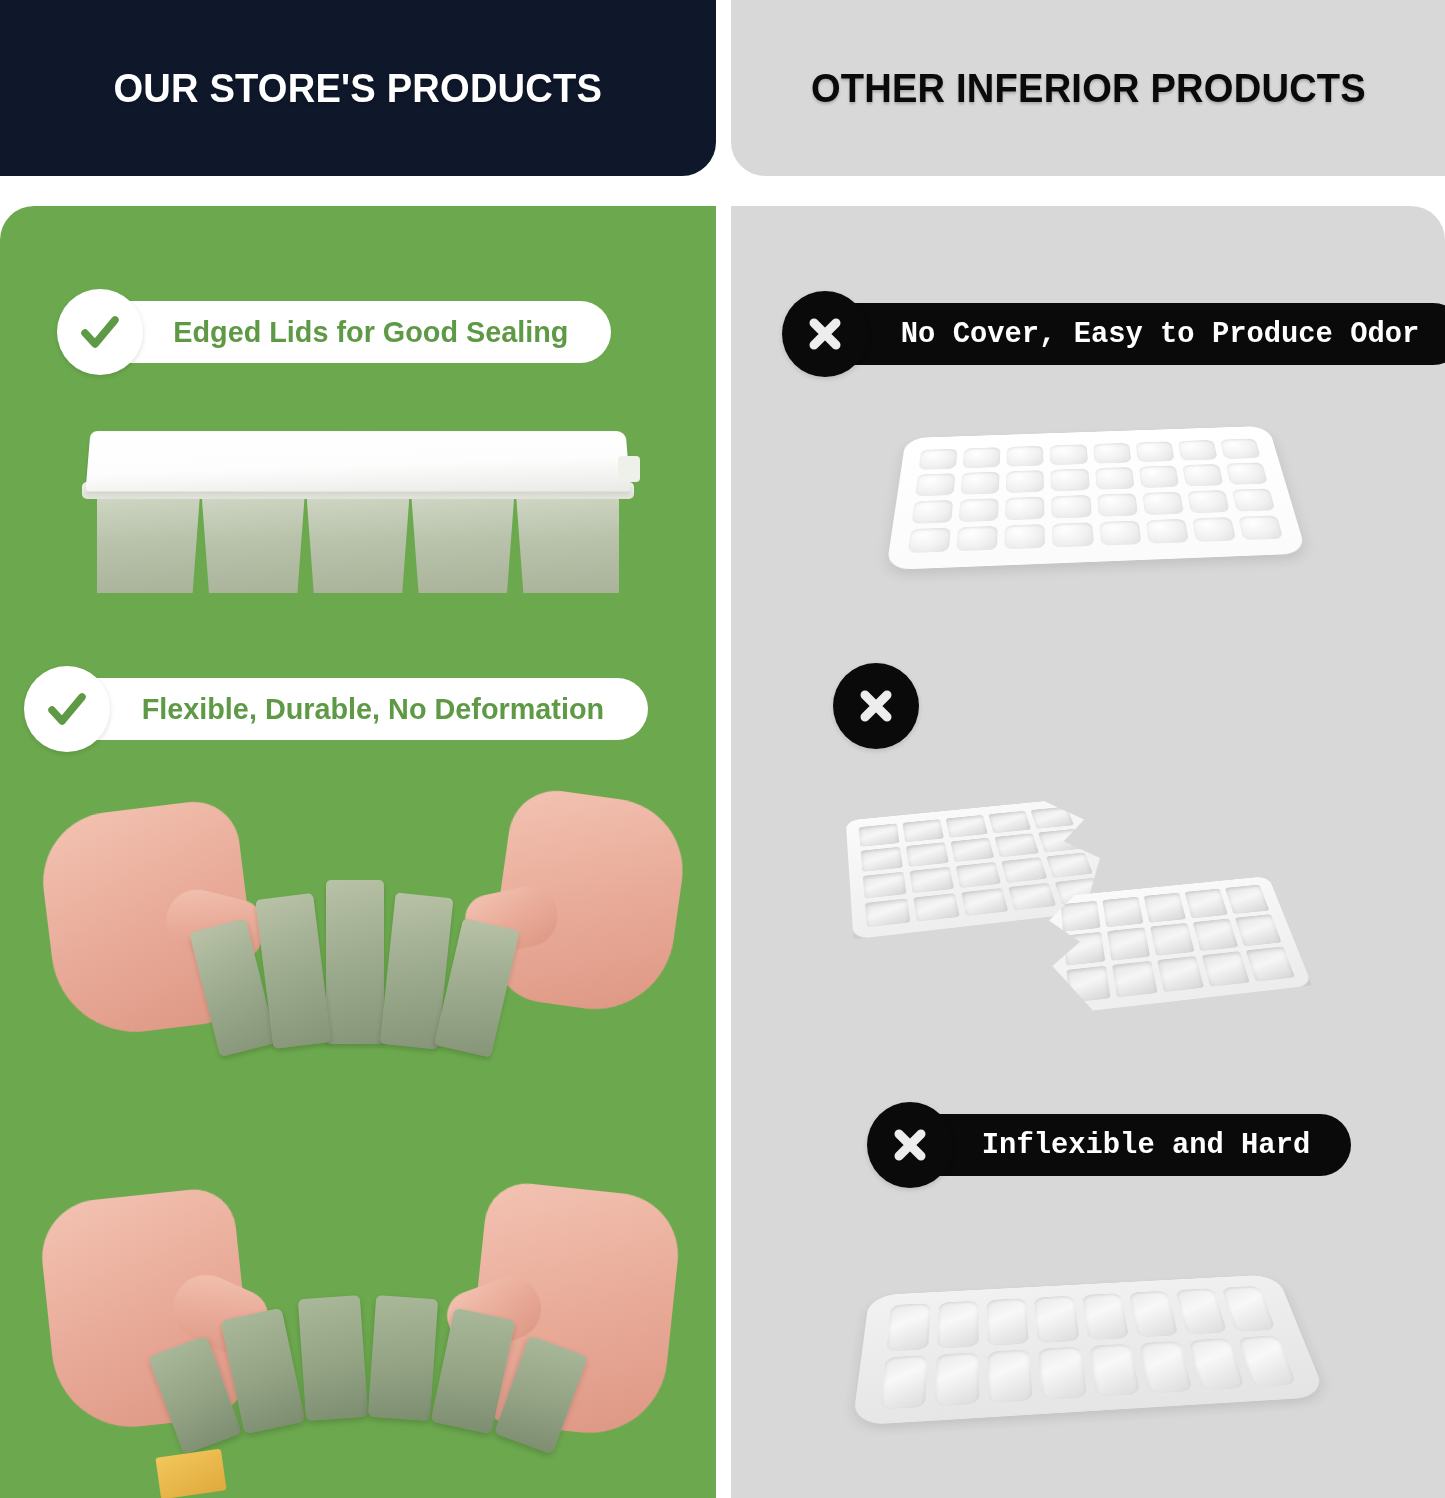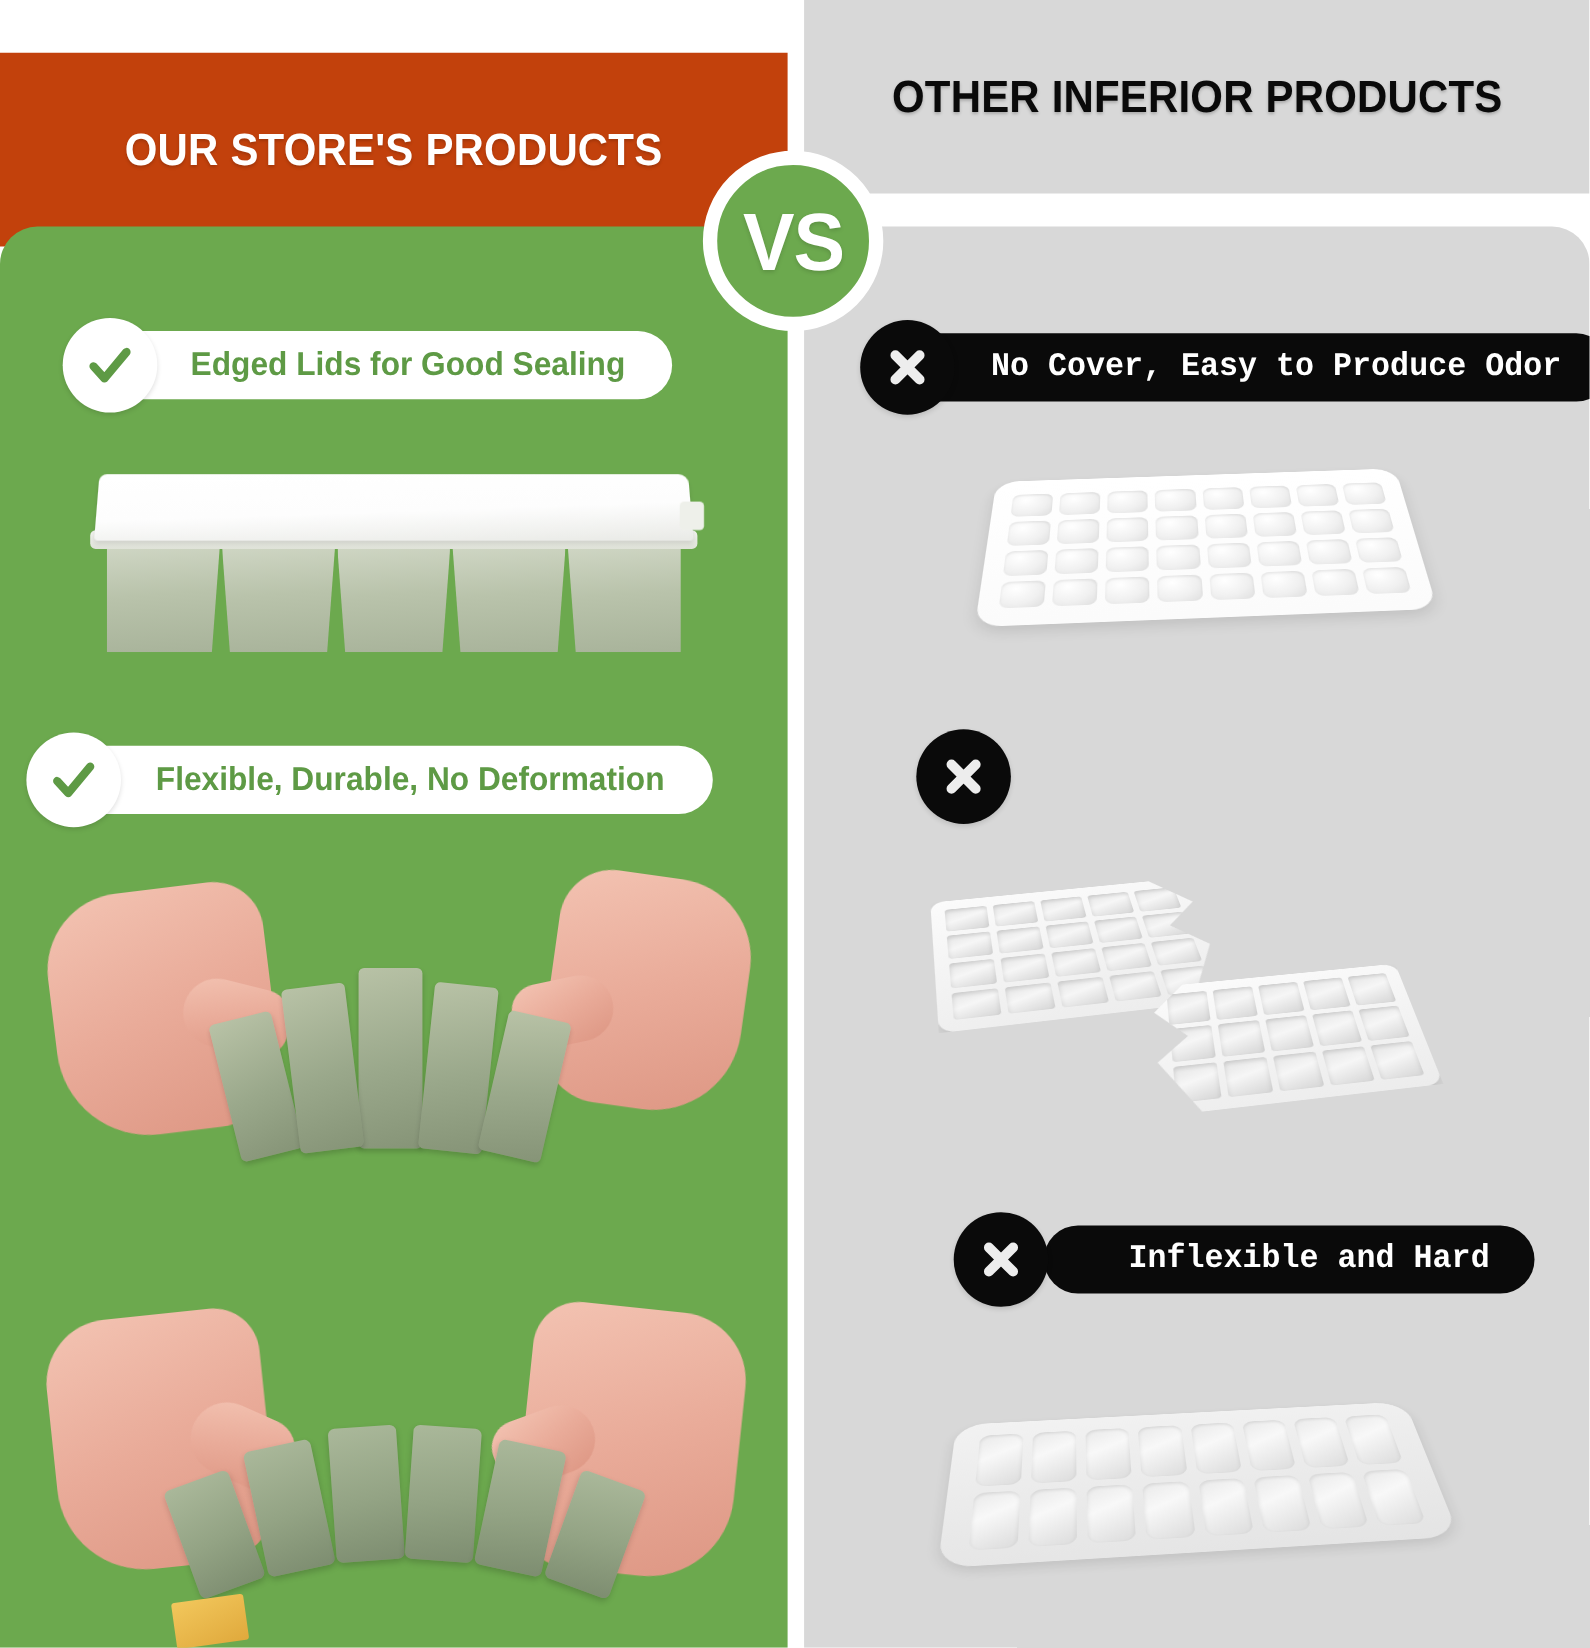--- a/index.html
+++ b/index.html
@@ -23,23 +23,22 @@
     position: absolute;
     top: 0;
     height: 176px;
     display: flex;
     align-items: center;
     justify-content: center;
   }
   .hdr-left {
     left: 0;
     width: 716px;
-    background: #c2410c;
+    background: #0f172a;
     border-radius: 0 0 34px 0;
-    margin-top: 48px;
   }
   .hdr-right {
     left: 731px;
     width: 714px;
     background: #D8D8D8;
     border-radius: 0 0 0 34px;
   }
   .hdr-title {
     font-weight: 700;
     font-size: 41px;
@@ -273,23 +272,20 @@
   <div class="hdr hdr-left">
     <div class="hdr-title">OUR STORE'S PRODUCTS</div>
   </div>
   <div class="hdr hdr-right">
     <div class="hdr-title">OTHER INFERIOR PRODUCTS</div>
   </div>
 
   <div class="body-panel body-left"></div>
   <div class="body-panel body-right"></div>
 
-  <div class="vs-badge">
-    <span class="vs-text">VS</span>
-  </div>
 
   <div class="pill good" style="left:57px; top:289px;justify-content:center;">
     <div class="pill-badge">
       <svg class="check-glyph" width="50" height="50" viewBox="0 0 50 50" aria-hidden="true">
         <path d="M10 26 L20 37 L40 13" fill="none" stroke="#5E9A45" stroke-width="7.5" stroke-linecap="round" stroke-linejoin="round"></path>
       </svg>
     </div>
     <div class="pill-bar">
       <span class="pill-label">Edged Lids for Good Sealing</span>
     </div>
@@ -445,21 +441,21 @@
       <div class="cell-cup"></div>
         <div class="cell-cup"></div>
       <div class="cell-cup"></div>
         <div class="cell-cup"></div>
       <div class="cell-cup"></div>
         <div class="cell-cup"></div>
       <div class="cell-cup"></div>
     </div>
   </div>
 
-  <div class="pill bad" style="left:867px; top:1102px;gap:44px;">
+  <div class="pill bad" style="left:867px; top:1102px;">
     <div class="pill-badge">
       <svg class="cross-glyph" width="46" height="46" viewBox="0 0 46 46" aria-hidden="true">
         <path d="M12 12 L34 34 M34 12 L12 34" fill="none" stroke="#EDEDED" stroke-width="9" stroke-linecap="round"></path>
       </svg>
     </div>
     <div class="pill-bar">
       <span class="pill-label">Inflexible and Hard</span>
     </div>
   </div>
 

